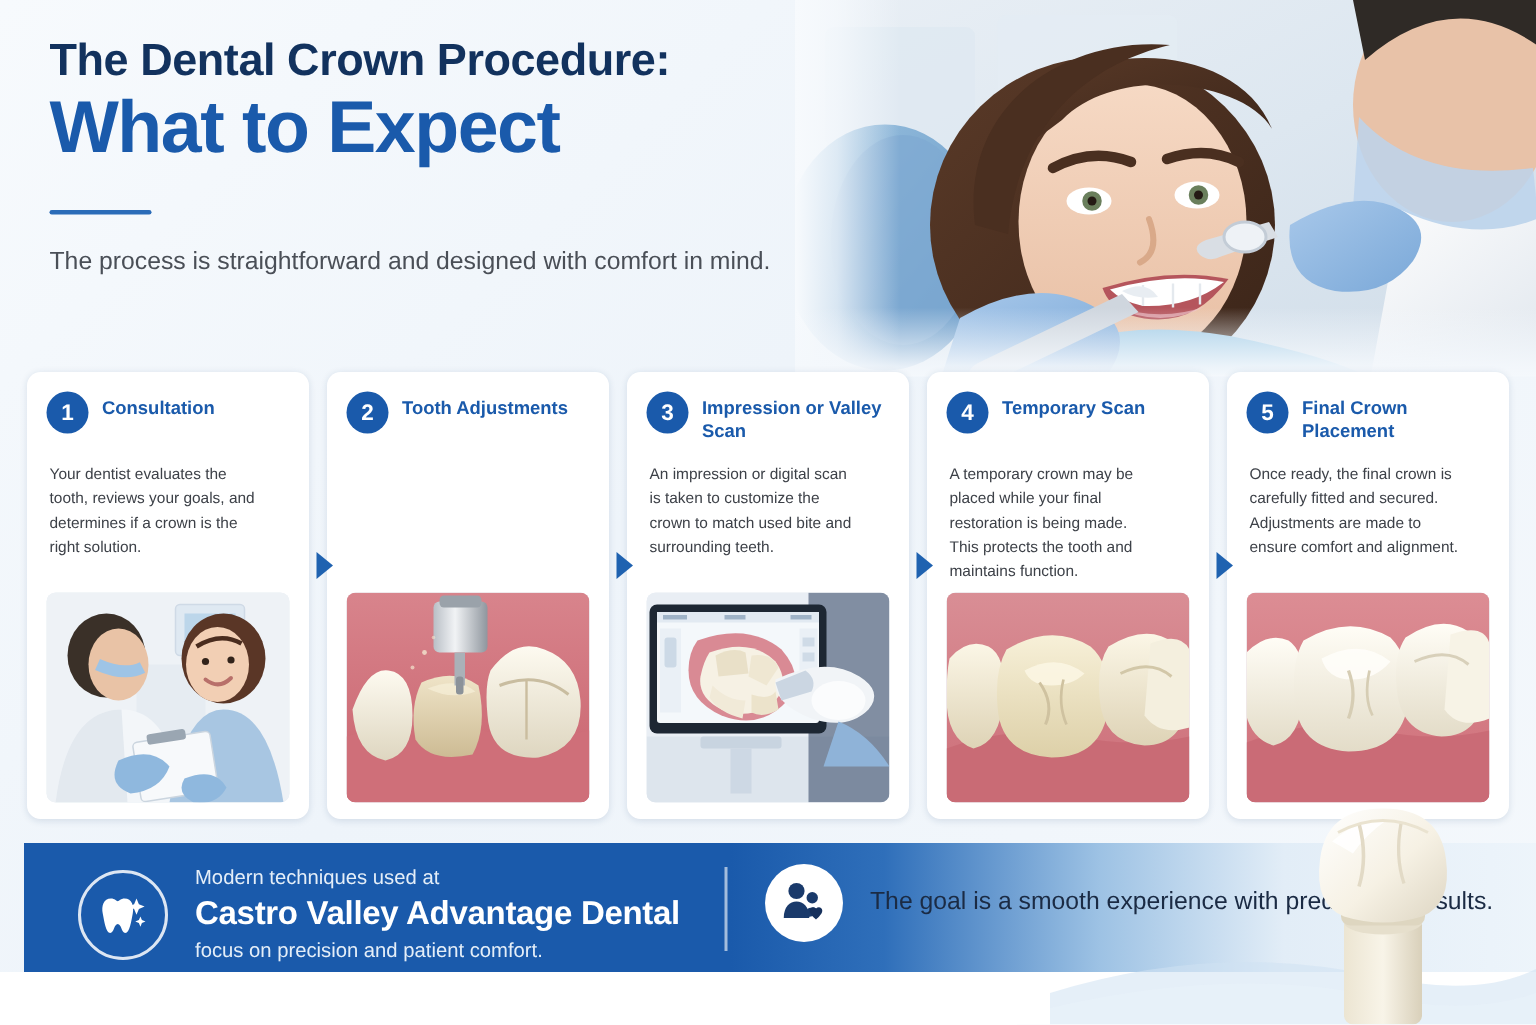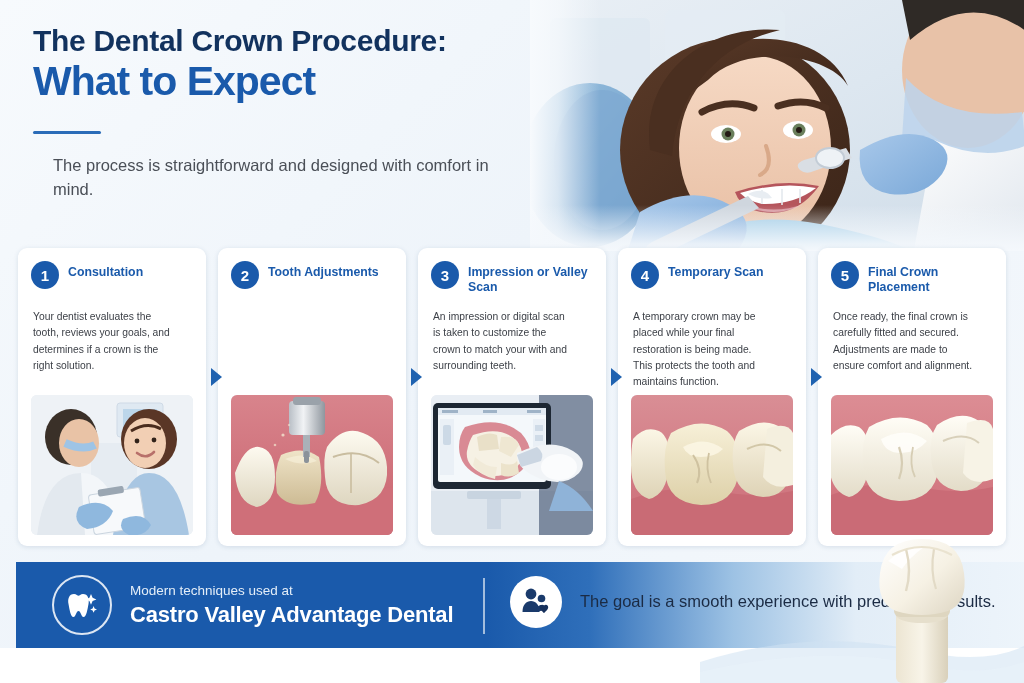--- a/index.html
+++ b/index.html
@@ -29,28 +29,28 @@
     pointer-events:none;
   }
 
   
   .header { position: absolute; left: 33px; top: 24px; width: 500px; z-index: 5; }
   .title-1 {
     font-size: 30px; font-weight: bold; color: #12325e; letter-spacing: -0.3px;
     line-height: 1.1;
   }
   .title-2 {
-    font-size: 41px; font-weight: bold; color: #1a5aab; letter-spacing: -1px;
+    font-size: 49px; font-weight: bold; color: #1a5aab; letter-spacing: -1px;
     line-height: 1.08; margin-top: 2px;
   }
   .accent-rule {
     width: 68px; height: 3px; background: #2b6cb8; margin-top: 28px; border-radius: 2px;
   }
   .subtitle {
-    margin-top: 20px; font-size: 16.5px; color: #4a4f57; line-height: 1.45; font-weight: 400; margin-left: 20px;
+    margin-top: 20px; font-size: 16.5px; color: #4a4f57; line-height: 1.45; font-weight: 400;
   }
 
   
   .steps { position: absolute; left: 18px; top: 248px; width: 990px; height: 300px; display: flex; gap: 0; }
   .card {
     width: 188px; height: 298px; background: #ffffff; border-radius: 9px;
     box-shadow: 0 1px 5px rgba(25,60,110,0.13); position: relative;
     margin-right: 12px; padding: 12px 13px 0 13px; flex: 0 0 auto;
   }
   .card:last-child { margin-right: 0; }
@@ -276,21 +276,21 @@
         </svg>
       </div>
       <div class="arrow" style="right:-16px;"></div>
     </div>
 
     <div class="card">
       <div class="card-head">
         <div class="badge">3</div>
         <div class="card-title">Impression or Valley Scan</div>
       </div>
-      <div class="card-body">An impression or digital scan is taken to customize the crown to match your with and surrounding teeth.</div>
+      <div class="card-body">An impression or digital scan is taken to customize the crown to match used bite and surrounding teeth.</div>
       <div class="card-photo">
         <svg viewBox="0 0 162 140" preserveAspectRatio="xMidYMid slice">
           <rect width="162" height="140" fill="#e9eef4"></rect>
           <rect x="0" y="96" width="162" height="44" fill="#dde5ed"></rect>
           <rect x="108" y="0" width="54" height="140" fill="#2c3f5e" opacity="0.55"></rect>
           <rect x="2" y="8" width="118" height="86" rx="5" fill="#1d2733"></rect>
           <rect x="7" y="13" width="108" height="74" rx="2" fill="#f4f8fb"></rect>
           <rect x="7" y="13" width="108" height="7" fill="#e2eaf2"></rect>
           <rect x="11" y="15" width="16" height="3" fill="#9fb3c7"></rect>
           <rect x="52" y="15" width="14" height="3" fill="#9fb3c7"></rect>
@@ -393,20 +393,21 @@
       <div class="icon-circle">
         <svg width="36" height="36" viewBox="0 0 36 36">
           <path d="M10 7 C5 7 3.5 12 4.5 17 C5.5 22 6.5 30 9.5 30 C12 30 12 24 14.5 24 C17 24 17 30 19.5 30 C22.5 30 23.5 22 24.5 17 C25.5 12 24 7 19 7 C16.5 7 15.5 8.8 14.5 8.8 C13.5 8.8 12.5 7 10 7 Z" fill="#ffffff"></path>
           <path d="M27 7 l1.6 3.8 L32.4 12.4 L28.6 14 L27 17.8 L25.4 14 L21.6 12.4 L25.4 10.8 Z" fill="#ffffff"></path>
           <path d="M29.6 19 l1 2.4 l2.4 1 l-2.4 1 l-1 2.4 l-1 -2.4 l-2.4 -1 l2.4 -1 Z" fill="#ffffff"></path>
         </svg>
       </div>
       <div>
         <div class="f-line-sm">Modern techniques used at</div>
         <div class="f-line-lg">Castro Valley Advantage Dental</div>
+        <div class="f-line-sm">focus on precision and patient comfort.</div>
       </div>
     </div>
   </div>
   <div class="vdivider"></div>
 
   <div class="footer-right">
     <div class="icon-circle-solid">
       <svg width="32" height="32" viewBox="0 0 32 32">
         <circle cx="11" cy="8" r="5.4" fill="#1a3a6b"></circle>
         <path d="M2.5 26 C2.5 18.5 6.5 15 11 15 C15.5 15 19.5 18.5 19.5 26 Z" fill="#1a3a6b"></path>

